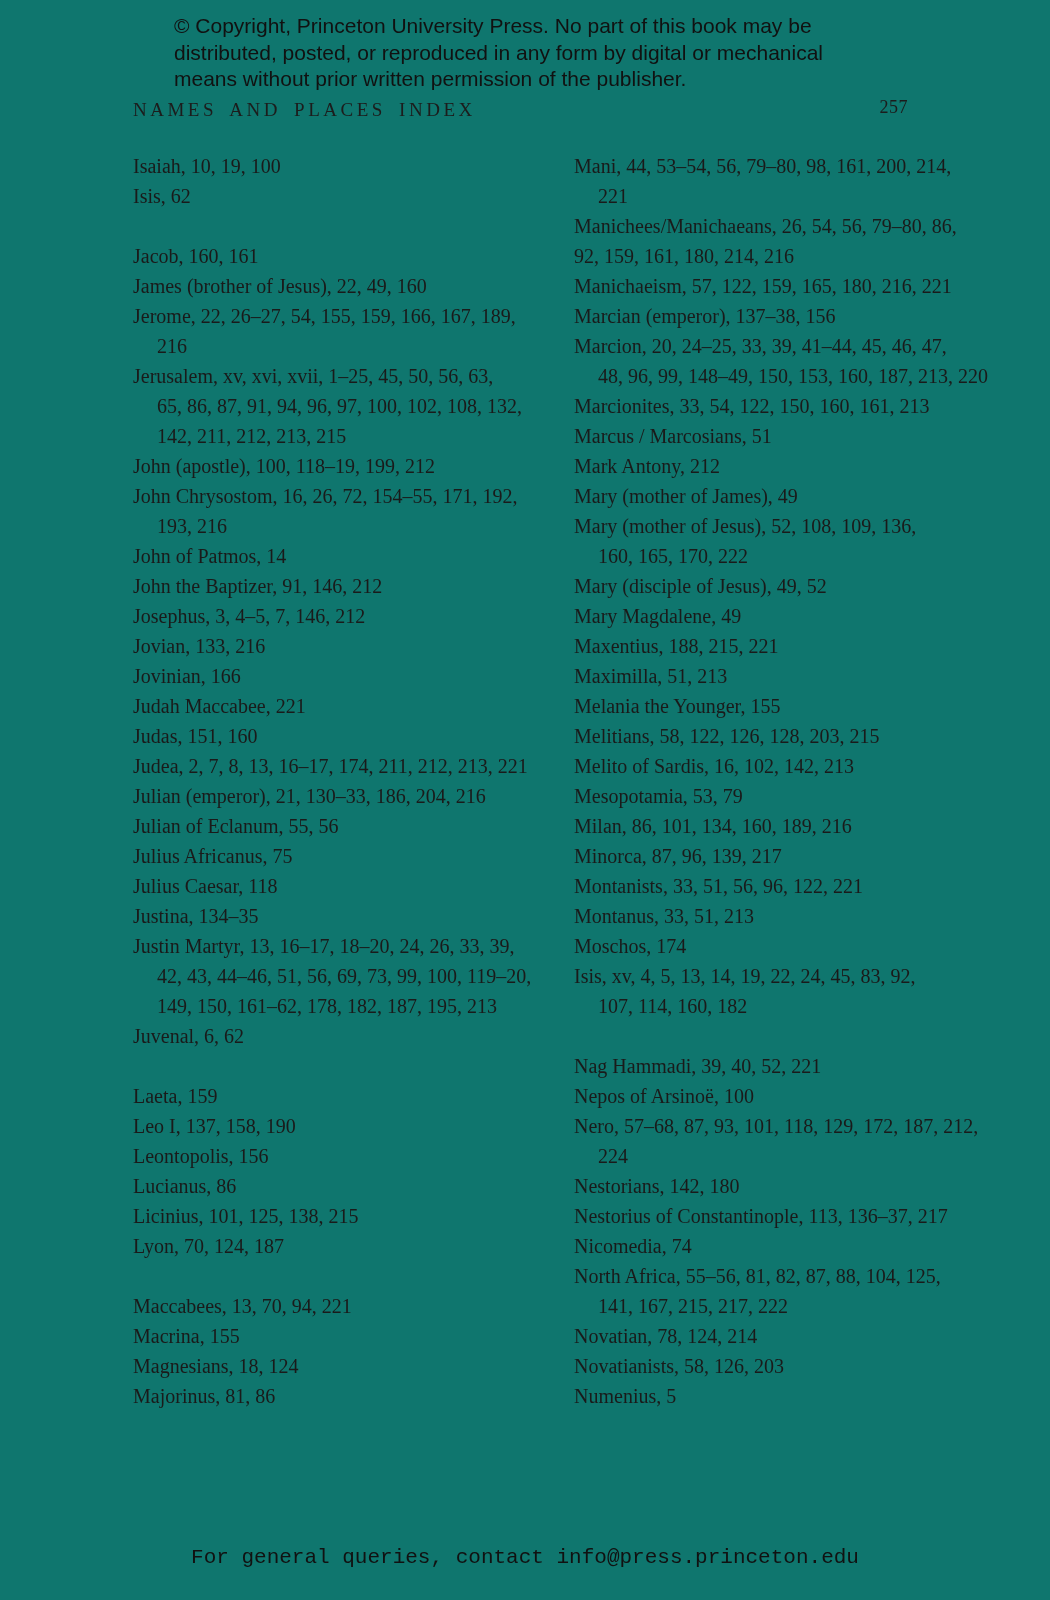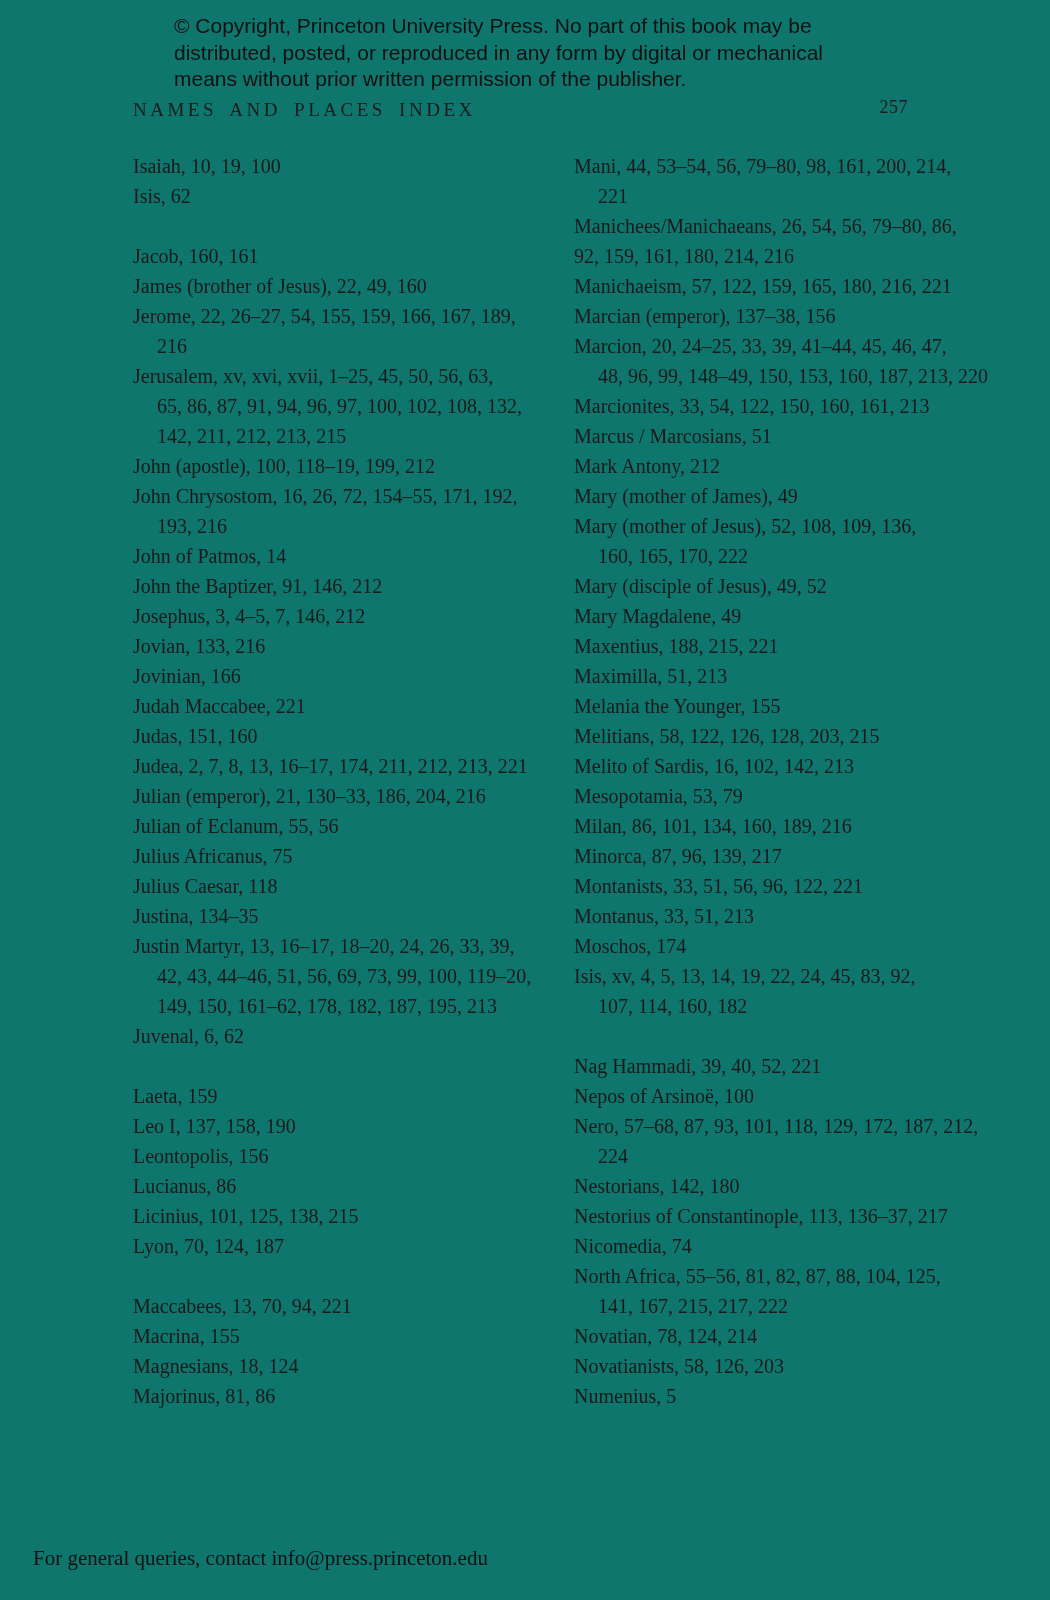--- a/index.html
+++ b/index.html
@@ -62,24 +62,24 @@
     line-height: 30px;
     white-space: nowrap;
   }
   .line.indent { padding-left: 24px; }
   
   .footer {
     position: absolute;
     top: 1546px;
     left: 0;
     right: 0;
-    font-family: Liberation Serif, serif;
+    text-align: center;
+    font-family: Liberation Mono, monospace;
     font-size: 21px;
     color: #111111;
-    margin-left: 33px;
   }
 </style>
 </head>
 <body>
 
 <div class="page">
 
   <div class="copyright">
     <div>© Copyright, Princeton University Press. No part of this book may be</div>
     <div>distributed, posted, or reproduced in any form by digital or mechanical</div>

